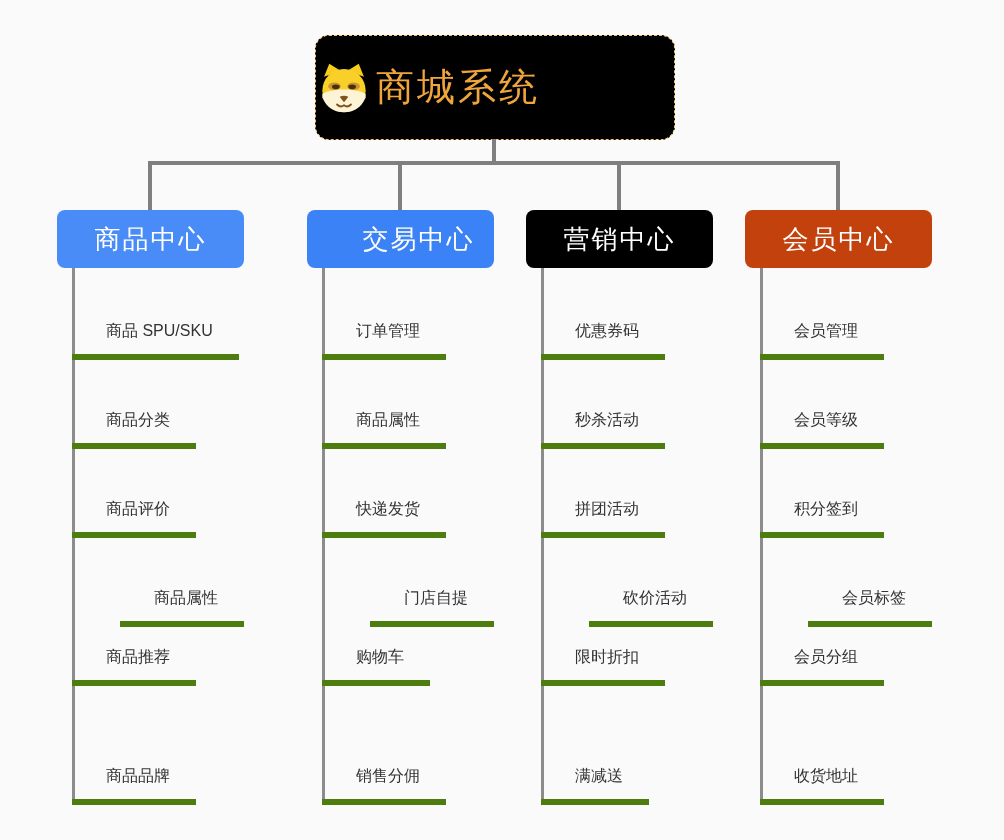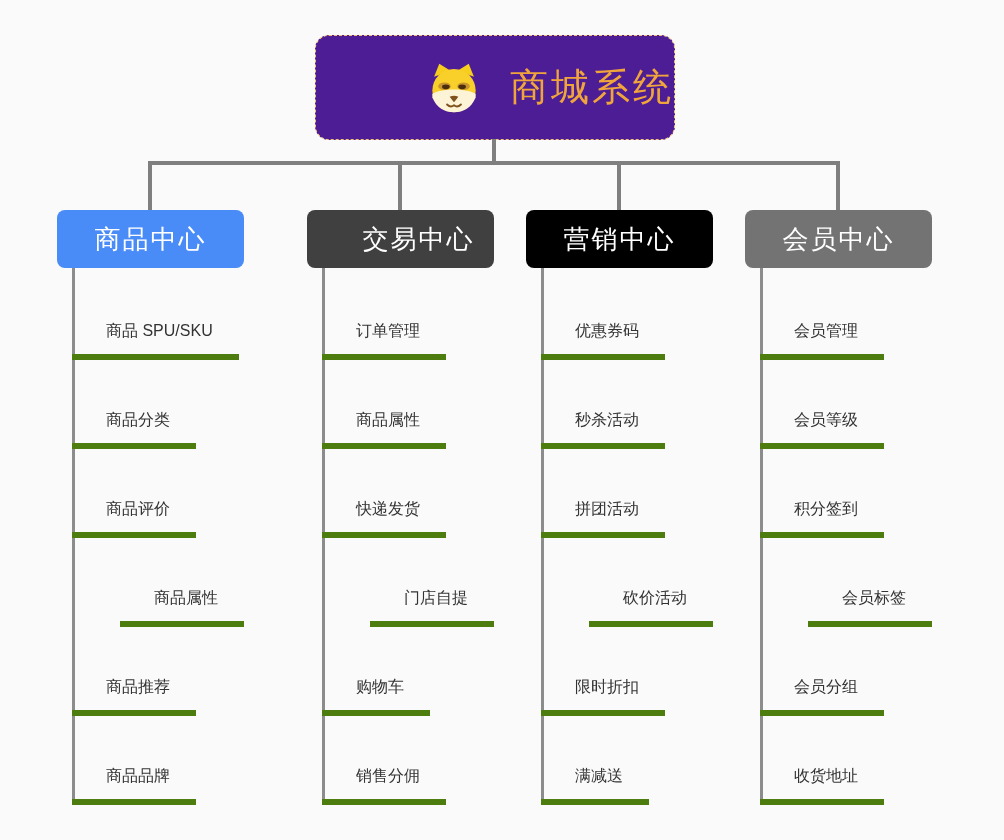--- a/index.html
+++ b/index.html
@@ -9,24 +9,24 @@
   }
   .canvas{
     position:relative;
     width:1004px;height:840px;
     background:#fafafa;
     overflow:hidden;
   }
   
   .root-node{
     position:absolute;left:315px;top:35px;width:360px;height:105px;
-    background:#4c1d95;
+    background:#000000;
     border:1px dashed #f3c375;
     border-radius:14px;
-    display:flex;align-items:center;justify-content:flex-end;gap:28px;
+    display:flex;align-items:center;justify-content:flex-start;gap:4px;
     box-sizing:border-box;
   }
   .root-title{
     color:#f0a53c;
     font-size:38px;
     font-weight:500;
     letter-spacing:3px;
     white-space:nowrap;
   }
   .root-icon{flex:0 0 auto;display:block;}
@@ -61,21 +61,21 @@
     position:absolute;
     left:calc(var(--x) + 15px);
     width:max-content;
     padding:0 26px 9px 34px;
     border-bottom:6px solid #4d7c0f;
     font-size:16px;line-height:28px;
     color:#333333;
     white-space:nowrap;
   }
   .r0{top:317px;} .r1{top:406px;} .r2{top:495px;}
-  .r3{top:584px;margin-left:48px;} .r4{top:673px;} .r5{top:762px;}
+  .r3{top:584px;margin-left:48px;} .r4{top:643px;} .r5{top:762px;}
 </style>
 </head>
 <body>
 
 <div class="canvas">
 
   <div class="root-node">
     <svg class="root-icon" viewBox="0 0 64 60" width="56" height="52" aria-hidden="true">
       <polygon points="9,17 15,2 28,10" fill="#f7cd1e"></polygon>
       <polygon points="55,17 49,2 36,10" fill="#f7cd1e"></polygon>
@@ -103,21 +103,21 @@
     <div class="spine"></div>
     <div class="sub r0">商品 SPU/SKU</div>
     <div class="sub r1">商品分类</div>
     <div class="sub r2">商品评价</div>
     <div class="sub r3">商品属性</div>
     <div class="sub r4">商品推荐</div>
     <div class="sub r5">商品品牌</div>
   </div>
 
   <div class="branch" style="--x:307px">
-    <div class="topic" style="background: #404040; padding-left: 36px;">交易中心</div>
+    <div class="topic" style="background: #3b82f6; padding-left: 36px;">交易中心</div>
     <div class="spine"></div>
     <div class="sub r0">订单管理</div>
     <div class="sub r1">商品属性</div>
     <div class="sub r2">快递发货</div>
     <div class="sub r3">门店自提</div>
     <div class="sub r4">购物车</div>
     <div class="sub r5">销售分佣</div>
   </div>
 
   <div class="branch" style="--x:526px">
@@ -125,21 +125,21 @@
     <div class="spine"></div>
     <div class="sub r0">优惠券码</div>
     <div class="sub r1">秒杀活动</div>
     <div class="sub r2">拼团活动</div>
     <div class="sub r3">砍价活动</div>
     <div class="sub r4">限时折扣</div>
     <div class="sub r5">满减送</div>
   </div>
 
   <div class="branch" style="--x:745px">
-    <div class="topic" style="background: #737373;">会员中心</div>
+    <div class="topic" style="background: #c2410c;">会员中心</div>
     <div class="spine"></div>
     <div class="sub r0">会员管理</div>
     <div class="sub r1">会员等级</div>
     <div class="sub r2">积分签到</div>
     <div class="sub r3">会员标签</div>
     <div class="sub r4">会员分组</div>
     <div class="sub r5">收货地址</div>
   </div>
 
 </div>

